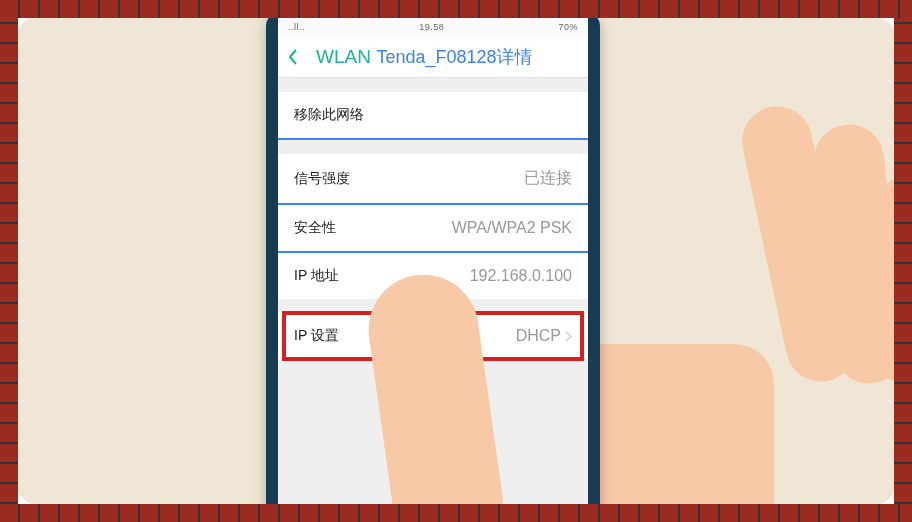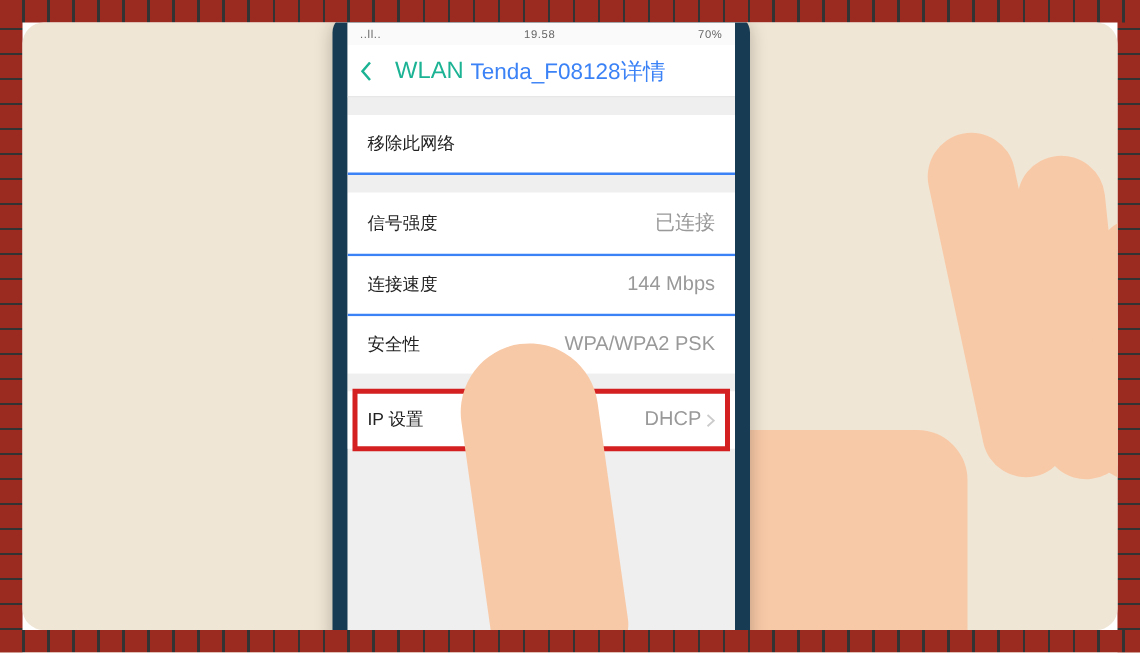--- a/index.html
+++ b/index.html
@@ -199,26 +199,26 @@
       </div>
 
       <div class="section-gap"></div>
 
       <div>
         <div class="row">
           <span class="label">信号强度</span>
           <span class="value">已连接</span>
         </div>
         <div class="row">
-          <span class="label">连接速度</span>
-          <span class="value">144 Mbps</span>
-        </div>
-        <div class="row">
           <span class="label">安全性</span>
           <span class="value">WPA/WPA2 PSK</span>
+        </div>
+        <div class="row">
+          <span class="label">IP 地址</span>
+          <span class="value">192.168.0.100</span>
         </div>
       </div>
 
       <div class="section-gap"></div>
 
       <div>
         <div class="row highlight">
           <span class="label">IP 设置</span>
           <span class="value">
             <span>DHCP</span>

